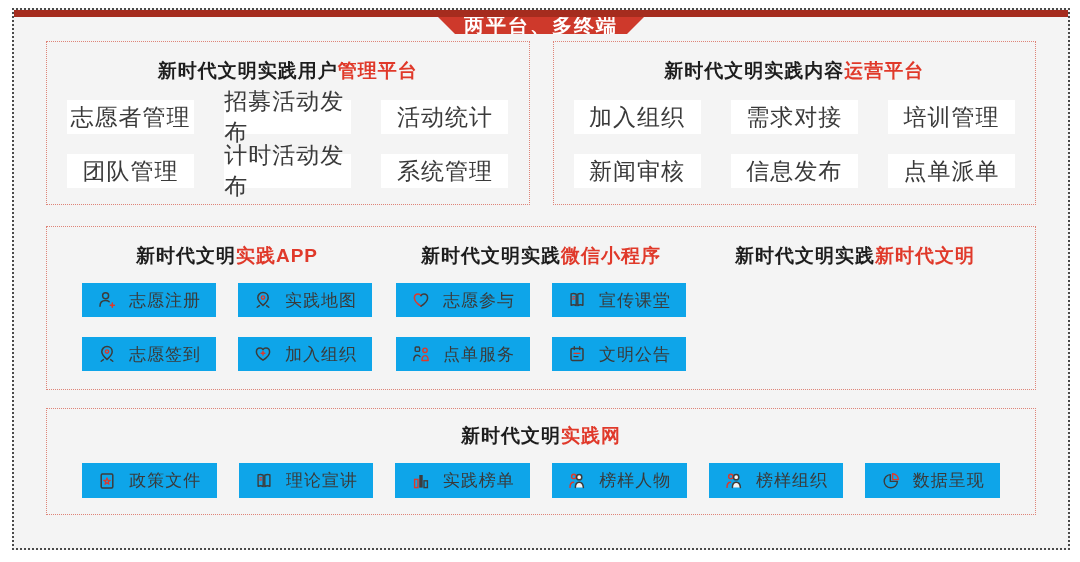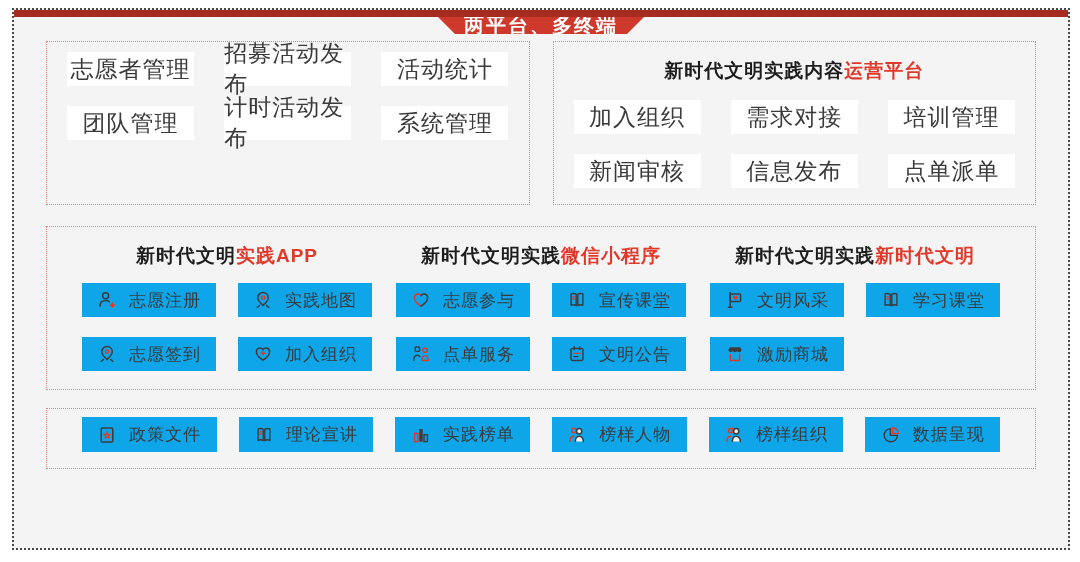--- a/index.html
+++ b/index.html
@@ -120,20 +120,23 @@
 </svg>
 
 <div class="frame">
   <div class="topbar"></div>
   <div class="banner">
     <span>两平台、多终端</span>
   </div>
 
   <div class="row1">
     <div class="panel panel-top">
+      <div class="ptitle">
+        <span class="tb">新时代文明实践用户</span><span class="tr">管理平台</span>
+      </div>
       <div class="grid3">
         <div class="tbox">志愿者管理</div>
         <div class="tbox">招募活动发布</div>
         <div class="tbox">活动统计</div>
         <div class="tbox">团队管理</div>
         <div class="tbox">计时活动发布</div>
         <div class="tbox">系统管理</div>
       </div>
     </div>
     <div class="panel panel-top">
@@ -212,45 +215,28 @@
                 <use href="#i-clipboard"></use>
               </svg>
             <span>文明公告</span>
           </div>
         </div>
       </div>
       <div class="group">
         <div class="ptitle">
           <span class="tb">新时代文明实践</span><span class="tr">新时代文明</span>
         </div>
-        <div class="grid2">
-          <div class="ibox">
-            <svg class="ico">
-                <use href="#i-flag-heart"></use>
-              </svg>
-            <span>文明风采</span>
-          </div>
-          <div class="ibox">
-            <svg class="ico">
-                <use href="#i-book"></use>
-              </svg>
-            <span>学习课堂</span>
-          </div>
-          <div class="ibox">
-            <svg class="ico">
-                <use href="#i-shop"></use>
-              </svg>
-            <span>激励商城</span>
-          </div>
-        </div>
       </div>
     </div>
   </div>
 
   <div class="panel panel-bottom">
+    <div class="ptitle">
+      <span class="tb">新时代文明</span><span class="tr">实践网</span>
+    </div>
     <div class="grid6">
       <div class="ibox">
         <svg class="ico">
             <use href="#i-doc-star"></use>
           </svg>
         <span>政策文件</span>
       </div>
       <div class="ibox">
         <svg class="ico">
             <use href="#i-book"></use>

